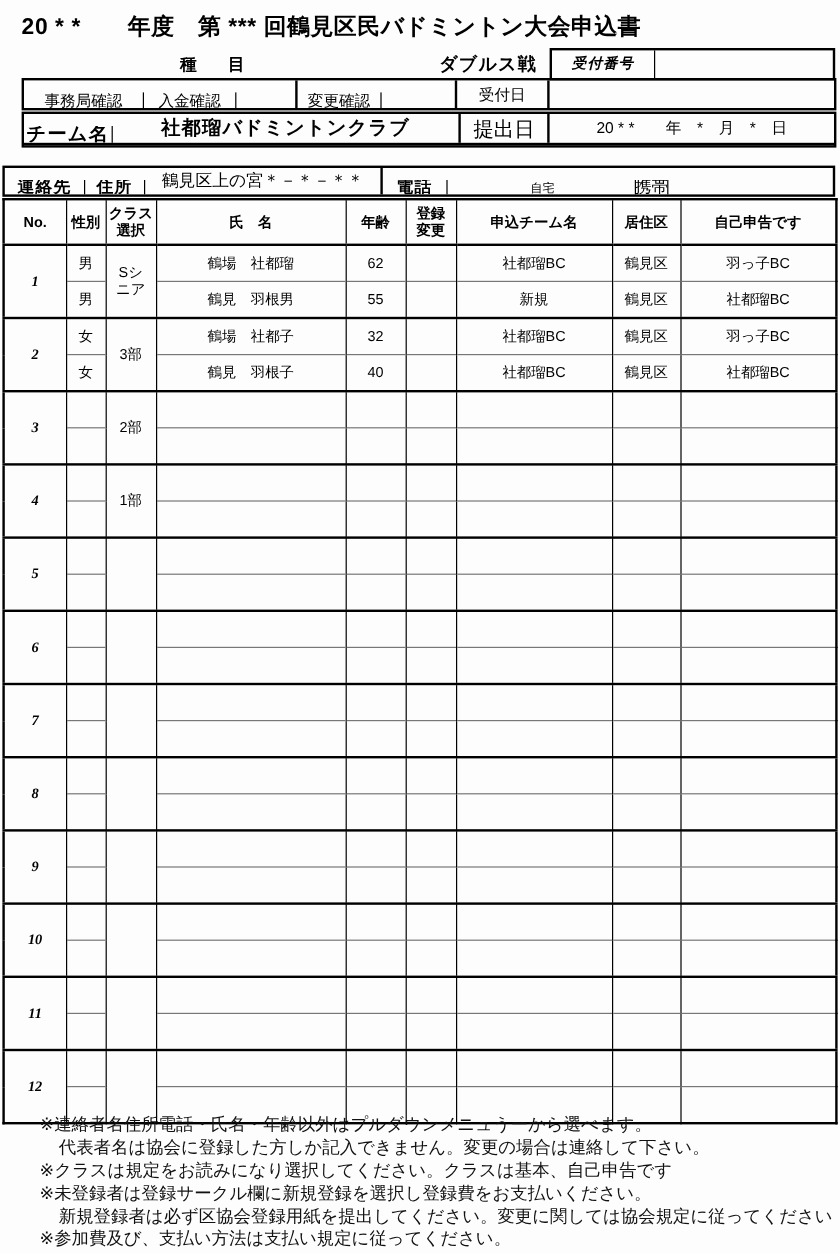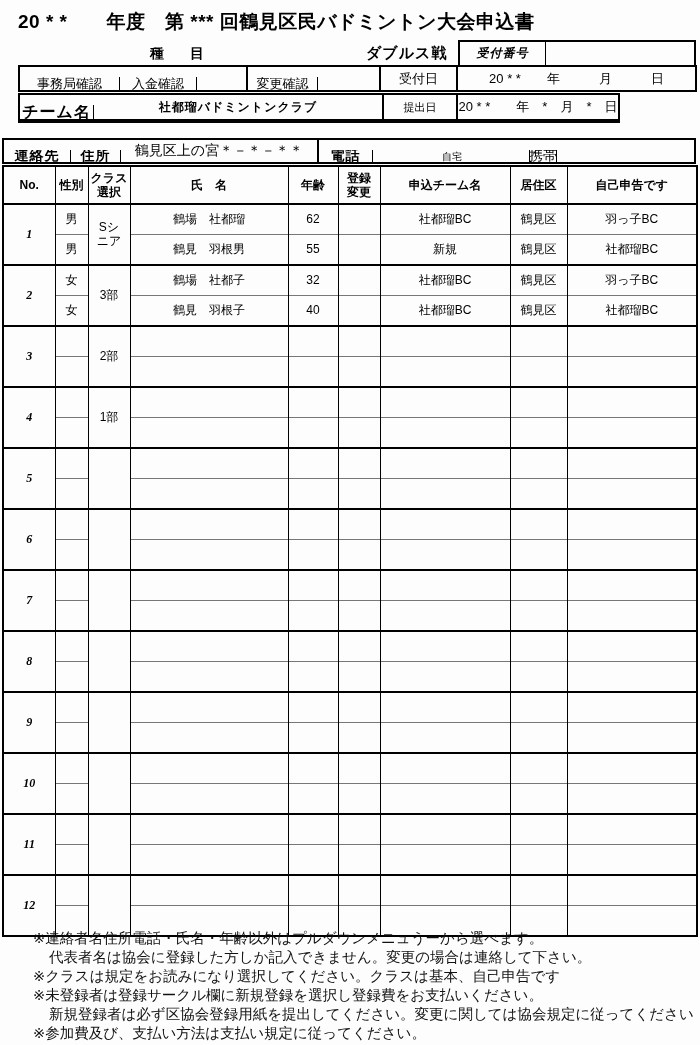--- a/index.html
+++ b/index.html
@@ -25,25 +25,25 @@
   .rcpt-label{width:86px;border-right:1px solid #000;font-style:italic;font-weight:700;
               font-size:12px;letter-spacing:1px;}
   .rcpt-value{flex:1;}
 
   
   .row-b{left:18px;top:65px;width:679px;height:27px;border:2px solid #000;}
   .row-b .cell{font-size:13px;}
   .row-b .date-cell{font-size:13px;}
 
   
-  .row-cd{left:18px;top:93px;width:602px;border:2px solid #000;}
+  .row-cd{left:18px;top:93px;width:679px;border:2px solid #000;}
   .row-cd .r{height:24px;}
   .row-cd .r-top{border-bottom:2px solid #000;}
   .lbl-lg{font-size:16px;font-weight:700;letter-spacing:1px;}
-  .val-lg{font-size:12px;font-weight:700;letter-spacing:1px;}
+  .val-lg{font-size:16px;font-weight:700;letter-spacing:1px;}
   .lbl-md{font-size:15px;font-weight:700;letter-spacing:1px;}
   .val-md{font-size:15px;font-weight:400;letter-spacing:1px;}
 
   
   .row-e{left:2px;top:138px;width:694px;height:26px;border:2px solid #000;}
   .row-e .cell{font-size:14px;}
   .tiny{font-size:10px;}
   .phone-cell{justify-content:flex-start;padding-left:2px;gap:10px;flex-direction:column;}
 
   
@@ -79,28 +79,27 @@
     <div class="cell rcpt-value"></div>
   </div>
 
   <div class="abs row-b flexrow">
     <div class="cell b-r1" style="width:100px">事務局確認</div>
     <div class="cell b-r1" style="width:77px">入金確認</div>
     <div class="cell b-r2" style="width:51px"></div>
     <div class="cell b-r1" style="width:70px">変更確認</div>
     <div class="cell b-r2" style="width:63px"></div>
     <div class="cell b-r2" style="width:77px">受付日</div>
-    <div class="cell date-cell" style="flex:1">20 * *　　年　　　月　　　日</div>
   </div>
 
   <div class="abs row-cd">
     <div class="flexrow r r-top">
       <div class="cell b-r1 lbl-lg" style="width:74px">チーム名</div>
       <div class="cell b-r2 val-lg" style="width:290px">社都瑠バドミントンクラブ</div>
-      <div class="cell b-r2" style="width:74px;font-size:11px">提出日</div>
+      <div class="cell b-r2" style="width:74px;font-size:17px">提出日</div>
       <div class="cell" style="flex:1;font-size:13px">20 * *　　年　*　月　*　日</div>
     </div>
   </div>
 
   <div class="abs row-e flexrow">
     <div class="cell b-r1 lbl-lg" style="width:67px">連絡先</div>
     <div class="cell b-r1 lbl-md" style="width:50px">住所</div>
     <div class="cell b-r2" style="width:198px">鶴見区上の宮＊－＊－＊＊</div>
     <div class="cell b-r1 lbl-lg" style="width:54px">電話</div>
     <div class="cell b-r1 phone-cell" style="width:157px">

